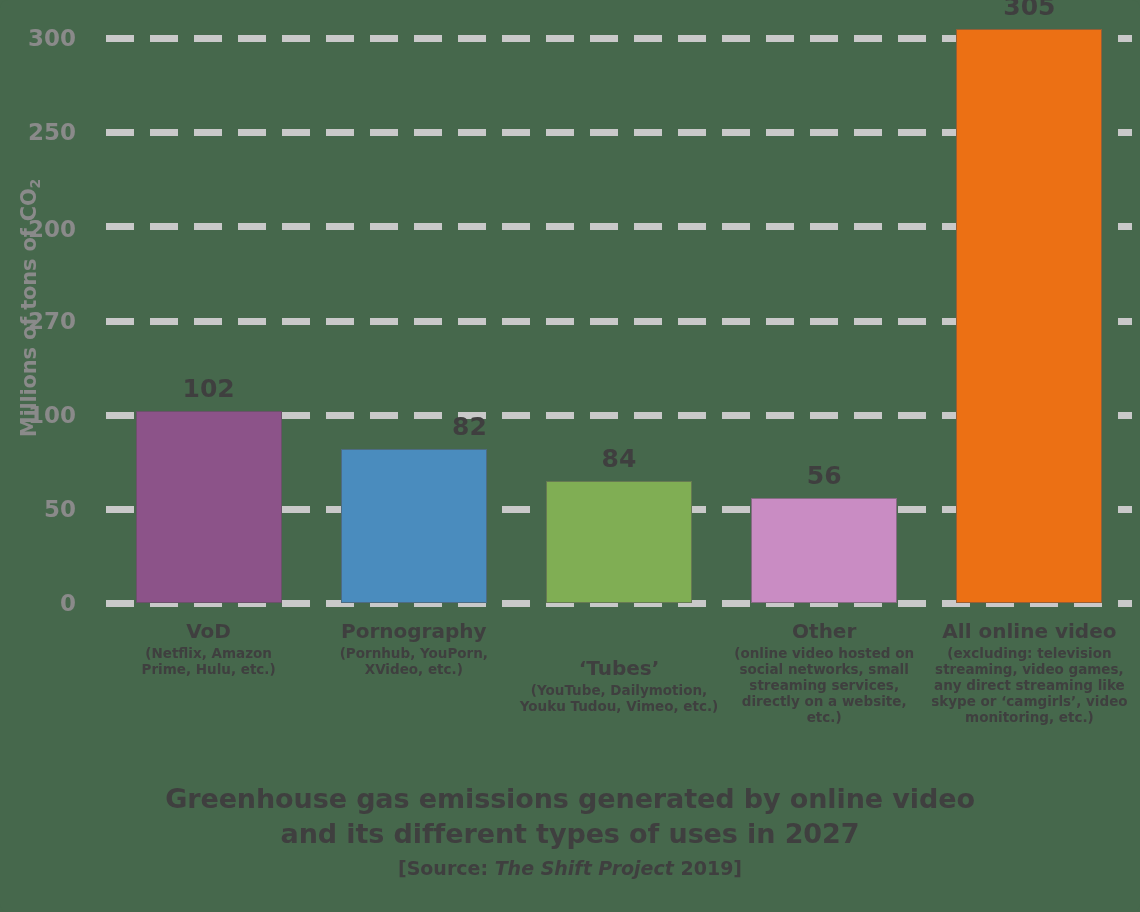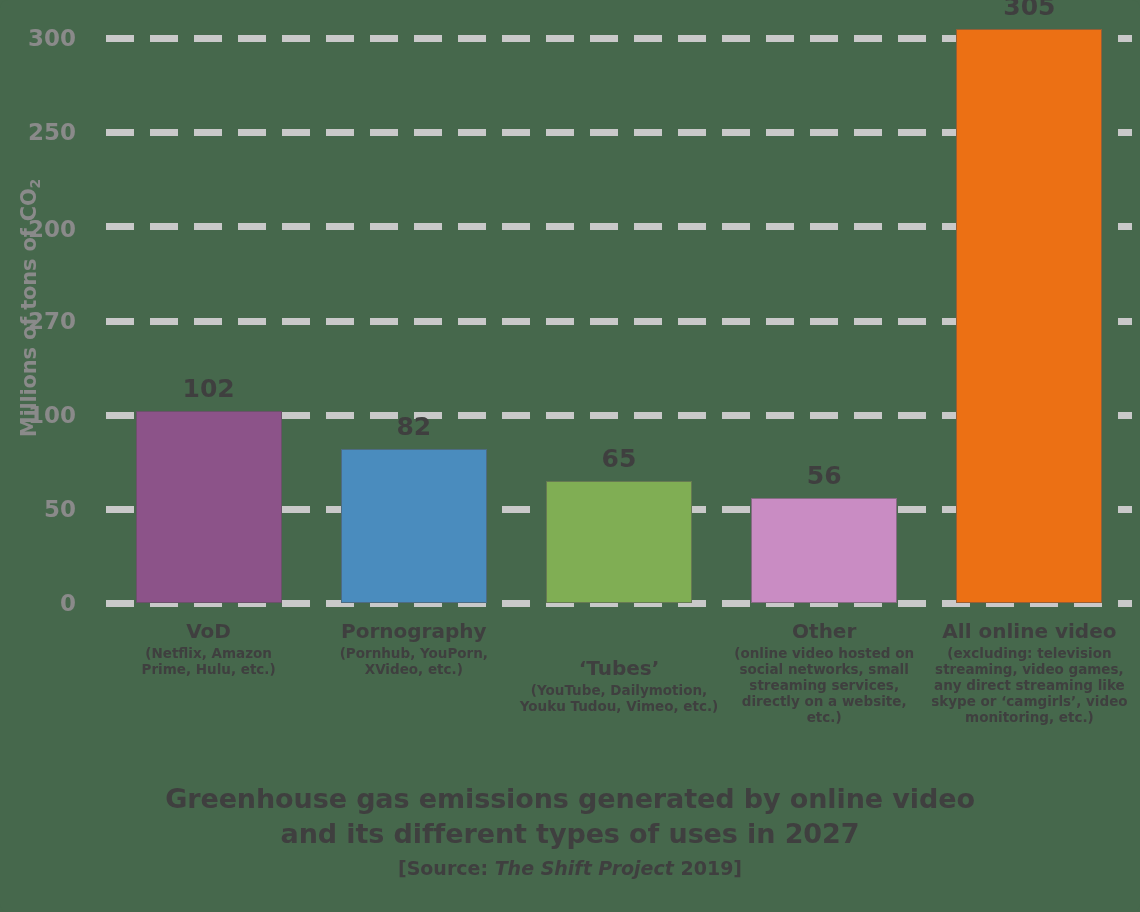--- a/index.html
+++ b/index.html
@@ -192,25 +192,25 @@
         <div class="tick-label" style="top: 132.167px;">250</div>
         <div class="tick-label" style="top: 38px;">300</div>
       </div>
     <div class="bars" id="bars">
         <div class="bar-slot" style="left: 29.6px; width: 146px;">
           <div class="bar" style="height: 192.1px; bottom: 3px; background: rgb(140, 83, 137);"></div>
           <div class="bar-value" style="top: 373.9px;">102</div>
         </div>
         <div class="bar-slot" style="left: 234.8px; width: 146px;">
           <div class="bar" style="height: 154.433px; bottom: 3px; background: rgb(74, 140, 190);"></div>
-          <div class="bar-value" style="top: 411.567px;">82</div>
+          <div class="bar-value" style="top: 411.567px; text-align: right;">82</div>
         </div>
         <div class="bar-slot" style="left: 440px; width: 146px;">
           <div class="bar" style="height: 122.417px; bottom: 3px; background: rgb(128, 174, 84);"></div>
-          <div class="bar-value" style="top: 443.583px;">65</div>
+          <div class="bar-value" style="top: 443.583px;">84</div>
         </div>
         <div class="bar-slot" style="left: 645.2px; width: 146px;">
           <div class="bar" style="height: 105.467px; bottom: 3px; background: rgb(201, 140, 195);"></div>
           <div class="bar-value" style="top: 460.533px;">56</div>
         </div>
         <div class="bar-slot" style="left: 850.4px; width: 146px;">
           <div class="bar" style="height: 574.417px; bottom: 3px; background: rgb(236, 112, 20);"></div>
           <div class="bar-value" style="top: -8.41667px;">305</div>
         </div>
       </div>

